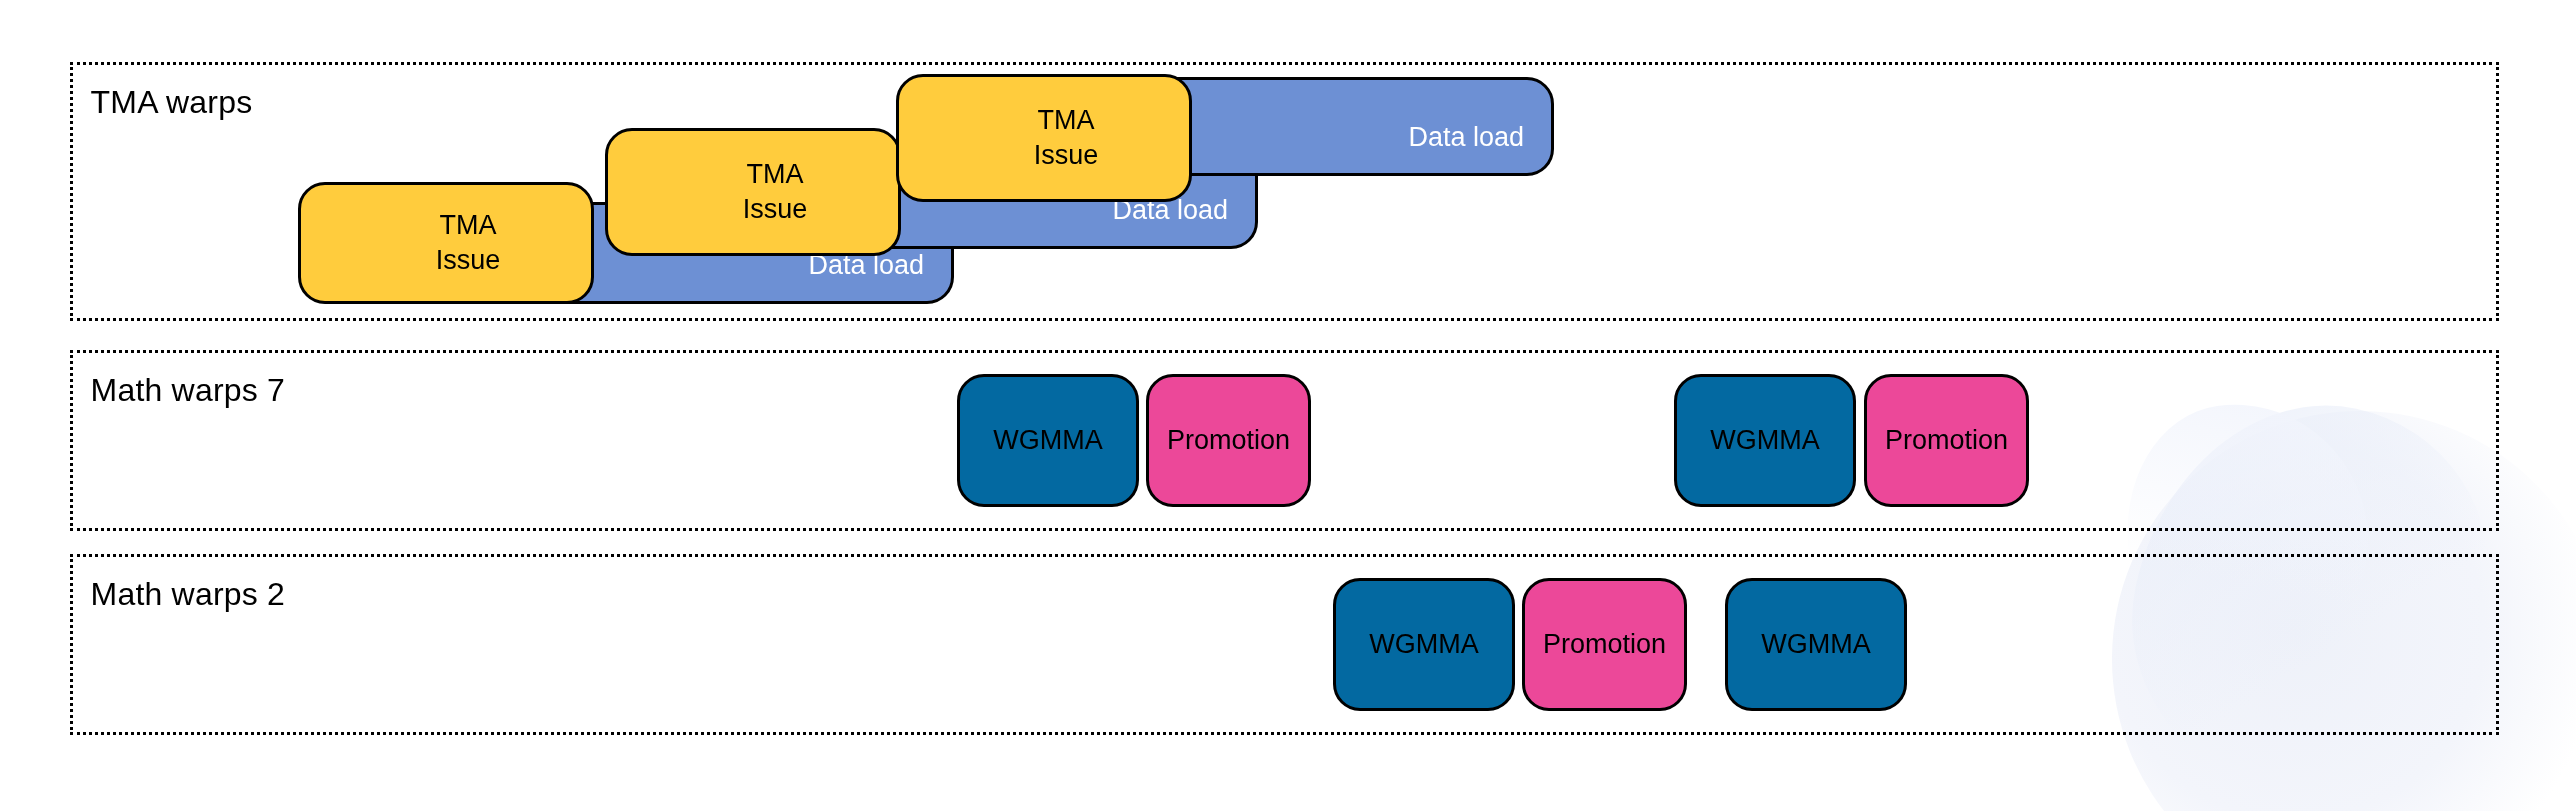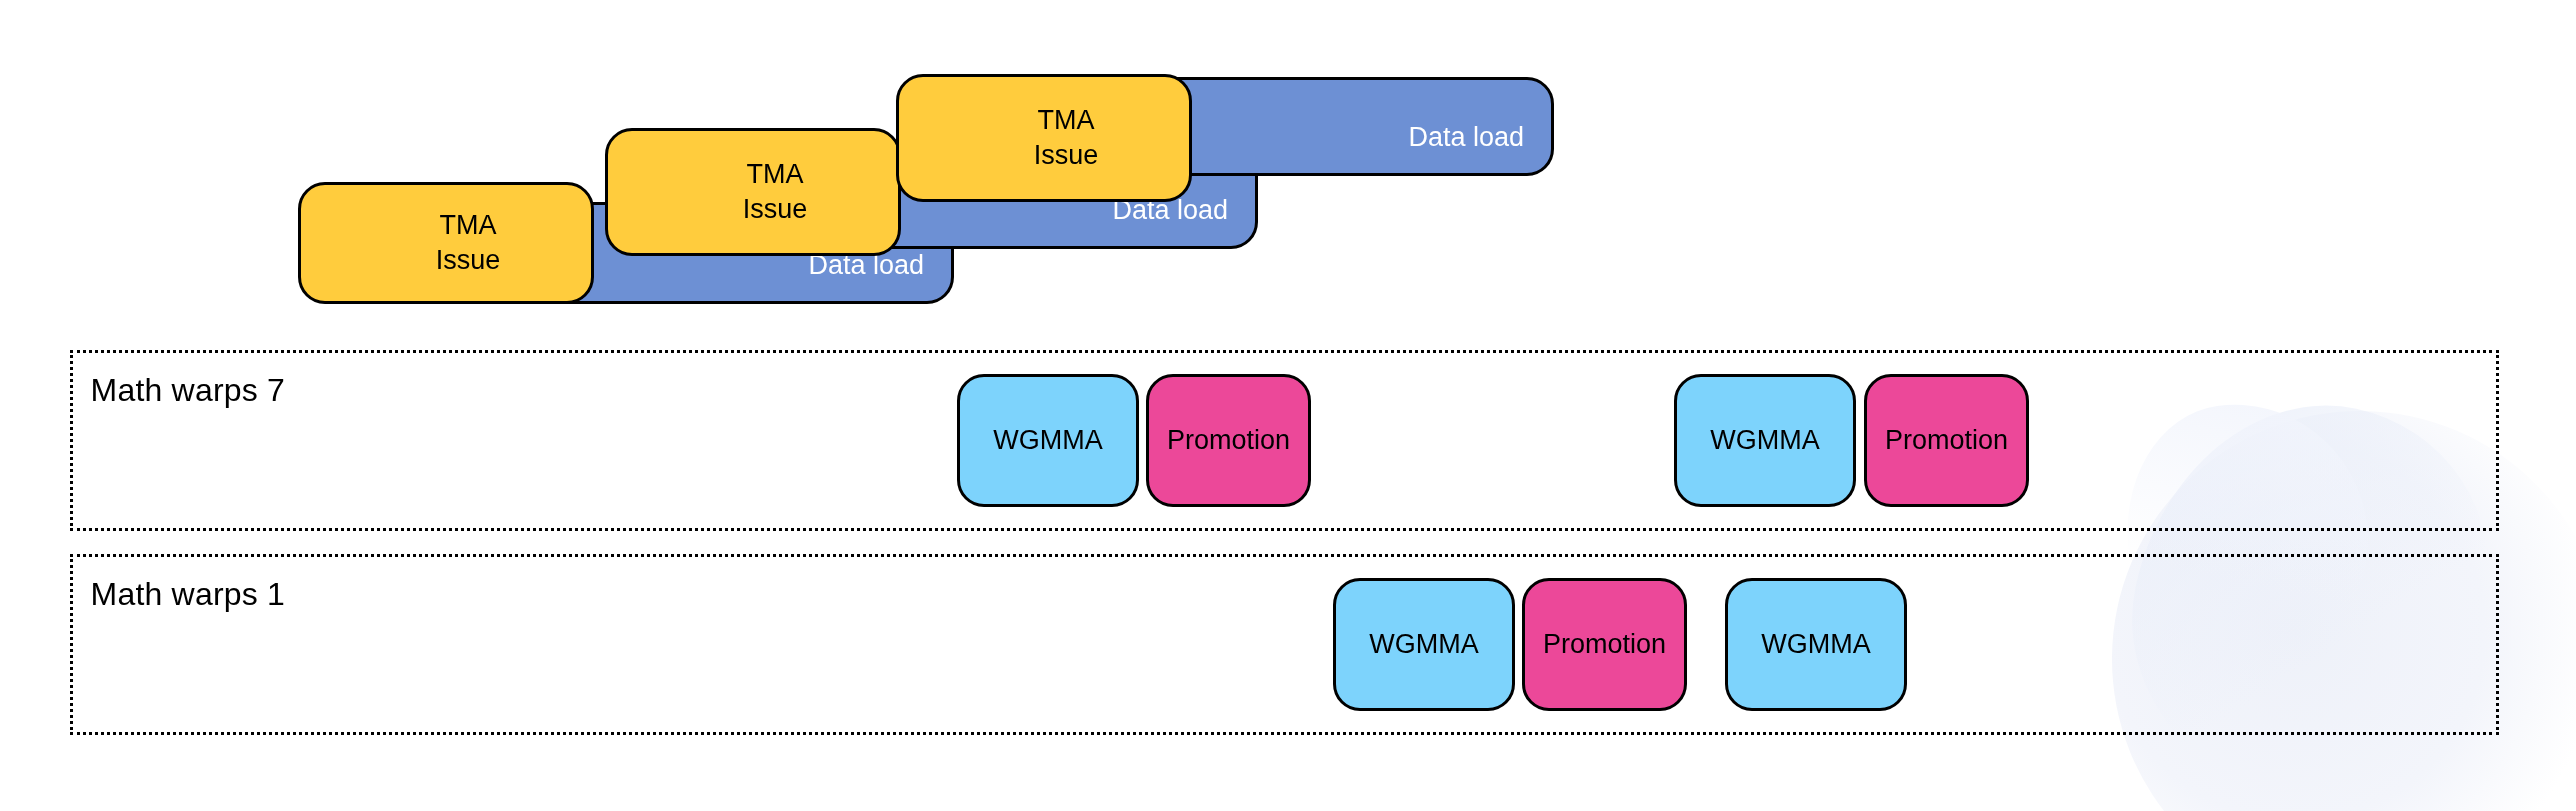--- a/index.html
+++ b/index.html
@@ -71,40 +71,43 @@
     align-items: center;
     justify-content: center;
     text-align: center;
     font-size: 27px;
     line-height: 1.28;
     color: #000000;
     white-space: pre-line;
   }
   .blk.yellow  { background: #FFCC3D; padding-left: 44px; }
   .blk.blue    { background: #6D90D4; color: #ffffff; }
-  .blk.green   { background: #7dd3fc; }
+  .blk.green   { background: #0369a1; }
   .blk.lyellow { background: #ec4899; }
 
   
   .blk.blue {
     justify-content: flex-end;
     padding-right: 27px;
     align-items: flex-end;
     padding-bottom: 18px;
   }
 </style>
 </head>
 <body>
 
 <div id="stage">
 
   <div class="watermark wm-a"></div>
   <div class="watermark wm-b"></div>
   <div class="watermark wm-c"></div>
 
+  <div class="track" style="left:70px; top:62px; width:2429px; height:259px;">
+    <div class="track-label" style="top:21px;">TMA warps</div>
+  </div>
 
   <div class="blk blue" style="left:525px; top:202px; width:429px; height:102px;">Data load</div>
   <div class="blk yellow" style="left:298px; top:182px; width:296px; height:122px;">TMA
 Issue</div>
 
   <div class="blk blue" style="left:829px; top:147px; width:429px; height:102px;">Data load</div>
   <div class="blk yellow" style="left:605px; top:128px; width:296px; height:128px;">TMA
 Issue</div>
 
   <div class="blk blue" style="left:1125px; top:77px; width:429px; height:99px;">Data load</div>
@@ -114,21 +117,21 @@
   <div class="track" style="left:70px; top:350px; width:2429px; height:181px;">
     <div class="track-label" style="top:21px;">Math warps 7</div>
   </div>
 
   <div class="blk green" style="left:957px; top:374px; width:182px; height:133px;">WGMMA</div>
   <div class="blk lyellow" style="left:1146px; top:374px; width:165px; height:133px;">Promotion</div>
   <div class="blk green" style="left:1674px; top:374px; width:182px; height:133px;">WGMMA</div>
   <div class="blk lyellow" style="left:1864px; top:374px; width:165px; height:133px;">Promotion</div>
 
   <div class="track" style="left:70px; top:554px; width:2429px; height:181px;">
-    <div class="track-label" style="top:21px;">Math warps 1</div>
+    <div class="track-label" style="top:21px;">Math warps 2</div>
   </div>
 
   <div class="blk green" style="left:1333px; top:578px; width:182px; height:133px;">WGMMA</div>
   <div class="blk lyellow" style="left:1522px; top:578px; width:165px; height:133px;">Promotion</div>
   <div class="blk green" style="left:1725px; top:578px; width:182px; height:133px;">WGMMA</div>
 
 </div>
 
 
 </body></html>

